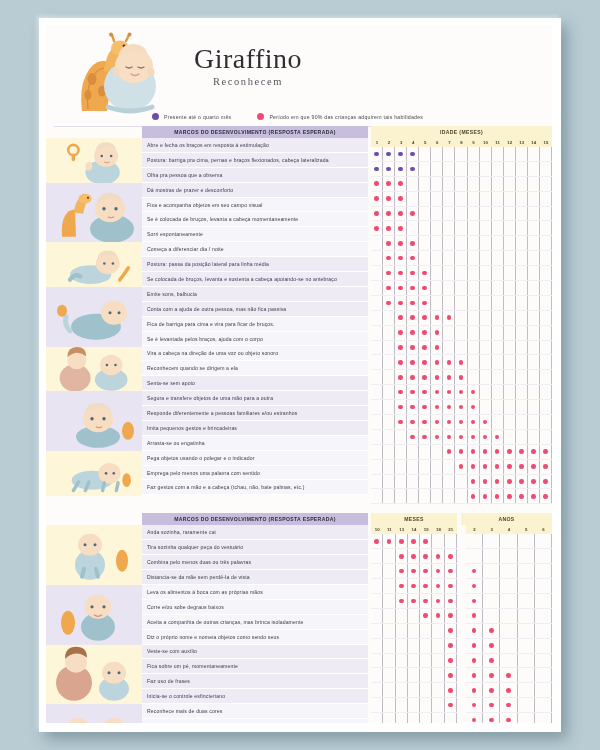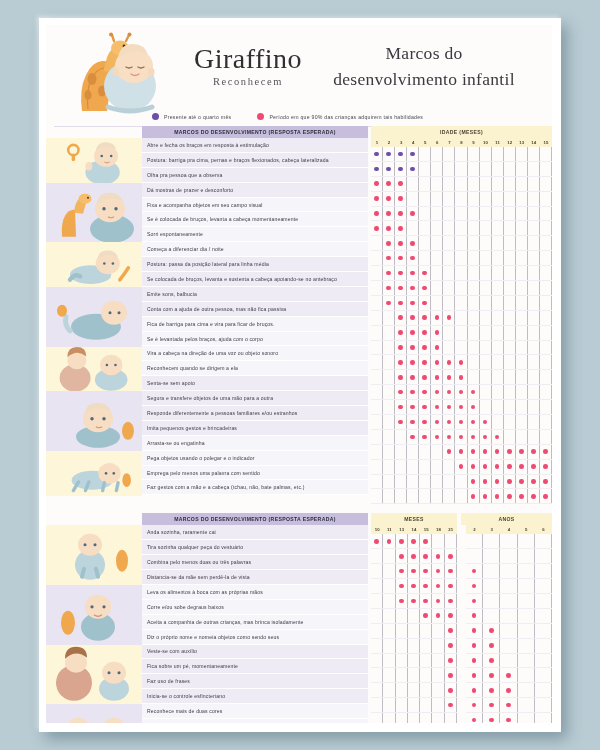--- a/index.html
+++ b/index.html
@@ -117,24 +117,20 @@
         <ellipse cx="64" cy="41" rx="3.5" ry="4.5" fill="#f5d9bd"></ellipse>
         <path d="M56 76 q22 8 44 0" stroke="#b9d0d8" stroke-width="5" fill="none" stroke-linecap="round"></path>
       </svg>
     </div>
 
     <div class="brand">
       <div class="brand-name">Giraffino</div>
       <div class="brand-sub">Reconhecem</div>
     </div>
 
-    <div class="poster-title">
-      <div>Marcos do</div>
-      <div>desenvolvimento infantil</div>
-    </div>
   </div>
 
   <div class="legend" id="legend">
         <div class="legend-item">
           <span class="legend-dot" style="background: rgb(107, 79, 168);"></span>
           <span class="legend-label">Presente até o quarto mês</span>
         </div>
         <div class="legend-item">
           <span class="legend-dot" style="background: rgb(239, 74, 114);"></span>
           <span class="legend-label">Período em que 90% das crianças adquirem tais habilidades</span>

